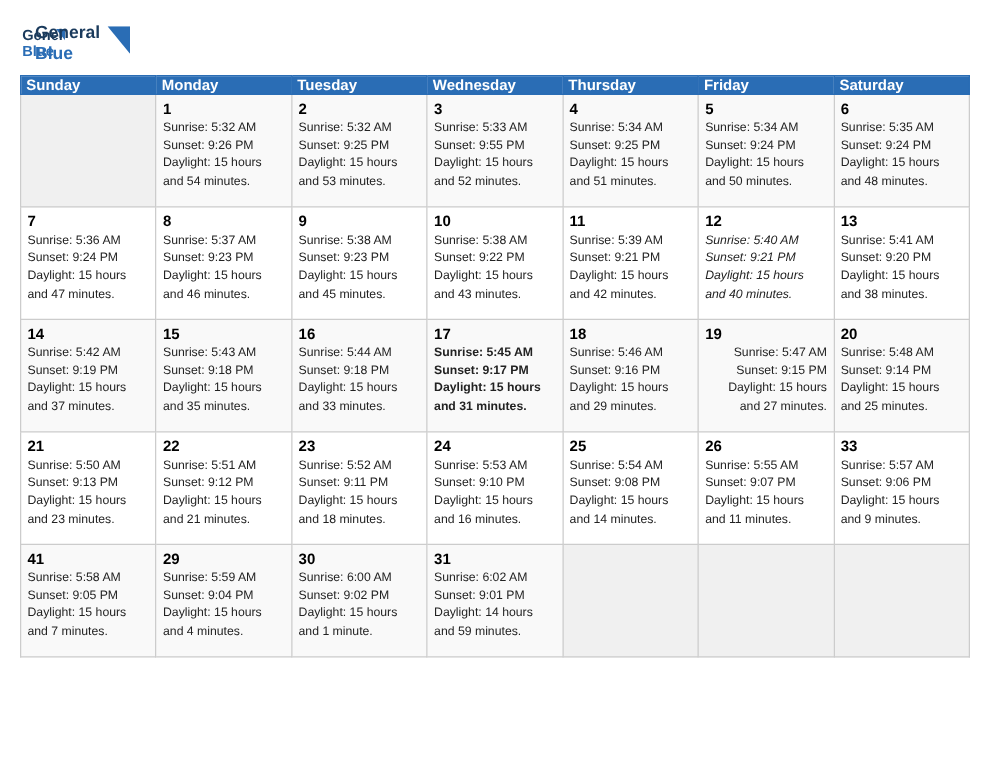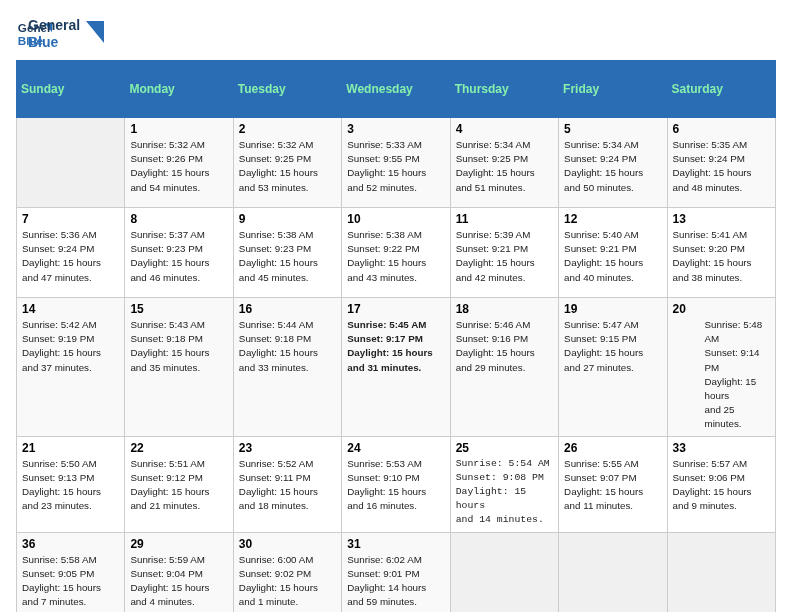--- a/index.html
+++ b/index.html
@@ -37,22 +37,22 @@
       font-size: 15px;
       color: #333;
     }
     table {
       width: 100%;
       border-collapse: collapse;
       font-size: 10.5px;
     }
     thead tr th {
       background-color: #2a6db5;
-      color: #86efac;
-      padding: 21px 4px;
+      color: #ffffff;
+      padding: 0 4px;
       text-align: left;
       font-size: 12px;
       font-weight: bold;
       border: 1px solid #2a6db5;
     }
     tbody tr td {
       border: 1px solid #ccc;
       padding: 4px 5px;
       vertical-align: top;
       min-height: 80px;
@@ -195,21 +195,21 @@
         </td>
         <td>
           <span class="day-num">11</span>
           <div class="day-info" style="white-space: pre-line;">Sunrise: 5:39 AM
 Sunset: 9:21 PM
 Daylight: 15 hours
 and 42 minutes.</div>
         </td>
         <td>
           <span class="day-num">12</span>
-          <div class="day-info" style="white-space: pre-line;">Sunrise: 5:40 AM
+          <div class="day-info" style="white-space: pre-line; font-style: italic;">Sunrise: 5:40 AM
 Sunset: 9:21 PM
 Daylight: 15 hours
 and 40 minutes.</div>
         </td>
         <td>
           <span class="day-num">13</span>
           <div class="day-info" style="white-space: pre-line;">Sunrise: 5:41 AM
 Sunset: 9:20 PM
 Daylight: 15 hours
 and 38 minutes.</div>
@@ -246,28 +246,28 @@
         </td>
         <td>
           <span class="day-num">18</span>
           <div class="day-info" style="white-space: pre-line;">Sunrise: 5:46 AM
 Sunset: 9:16 PM
 Daylight: 15 hours
 and 29 minutes.</div>
         </td>
         <td>
           <span class="day-num">19</span>
-          <div class="day-info" style="white-space: pre-line;">Sunrise: 5:47 AM
+          <div class="day-info" style="white-space: pre-line; text-align: right;">Sunrise: 5:47 AM
 Sunset: 9:15 PM
 Daylight: 15 hours
 and 27 minutes.</div>
         </td>
         <td>
           <span class="day-num">20</span>
-          <div class="day-info" style="white-space: pre-line; margin-left: 32px;">Sunrise: 5:48 AM
+          <div class="day-info" style="white-space: pre-line;">Sunrise: 5:48 AM
 Sunset: 9:14 PM
 Daylight: 15 hours
 and 25 minutes.</div>
         </td>
       </tr>
       <tr>
         <td>
           <span class="day-num">21</span>
           <div class="day-info" style="white-space: pre-line;">Sunrise: 5:50 AM
 Sunset: 9:13 PM
@@ -290,21 +290,21 @@
         </td>
         <td>
           <span class="day-num">24</span>
           <div class="day-info" style="white-space: pre-line;">Sunrise: 5:53 AM
 Sunset: 9:10 PM
 Daylight: 15 hours
 and 16 minutes.</div>
         </td>
         <td>
           <span class="day-num">25</span>
-          <div class="day-info" style="white-space: pre-line; font-family: Liberation Mono, monospace;">Sunrise: 5:54 AM
+          <div class="day-info" style="white-space: pre-line;">Sunrise: 5:54 AM
 Sunset: 9:08 PM
 Daylight: 15 hours
 and 14 minutes.</div>
         </td>
         <td>
           <span class="day-num">26</span>
           <div class="day-info" style="white-space: pre-line;">Sunrise: 5:55 AM
 Sunset: 9:07 PM
 Daylight: 15 hours
 and 11 minutes.</div>
@@ -312,21 +312,21 @@
         <td>
           <span class="day-num">33</span>
           <div class="day-info" style="white-space: pre-line;">Sunrise: 5:57 AM
 Sunset: 9:06 PM
 Daylight: 15 hours
 and 9 minutes.</div>
         </td>
       </tr>
       <tr>
         <td>
-          <span class="day-num">36</span>
+          <span class="day-num">41</span>
           <div class="day-info" style="white-space: pre-line;">Sunrise: 5:58 AM
 Sunset: 9:05 PM
 Daylight: 15 hours
 and 7 minutes.</div>
         </td>
         <td>
           <span class="day-num">29</span>
           <div class="day-info" style="white-space: pre-line;">Sunrise: 5:59 AM
 Sunset: 9:04 PM
 Daylight: 15 hours

